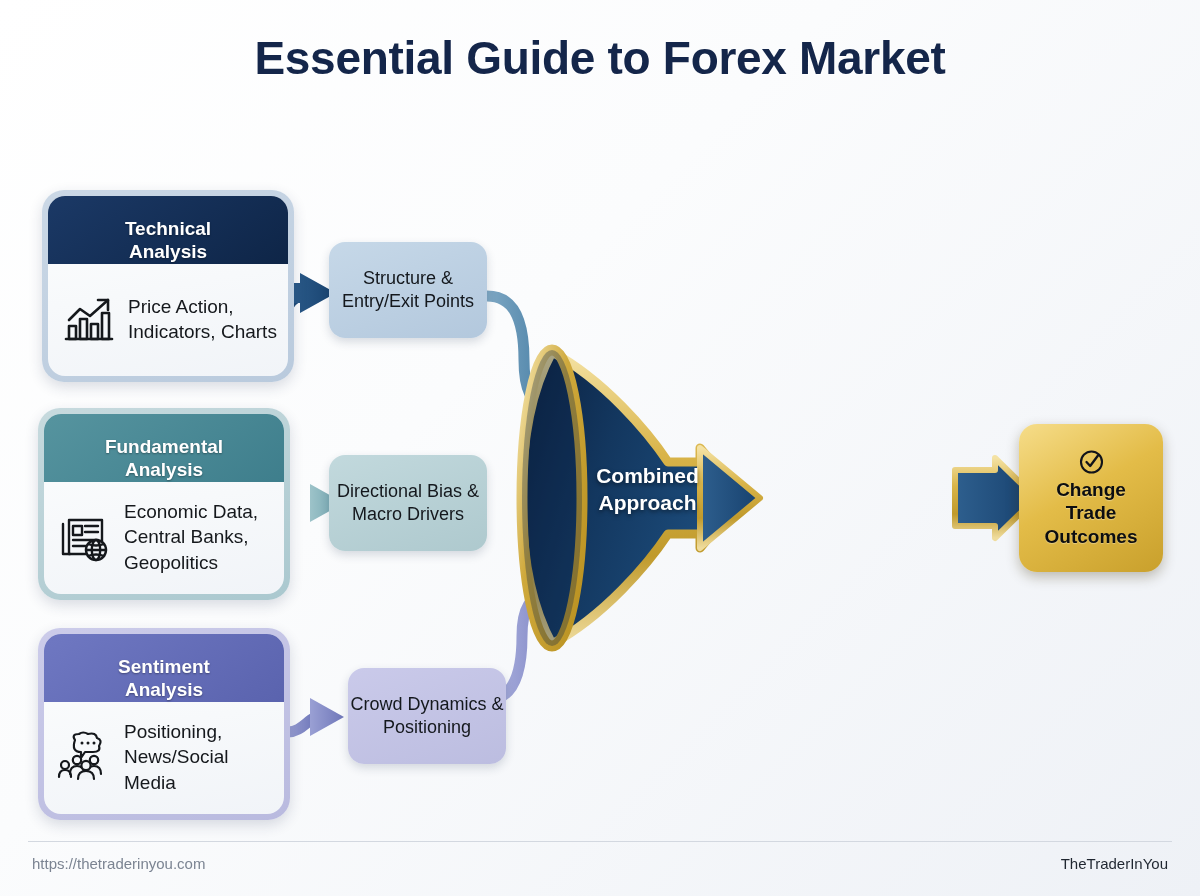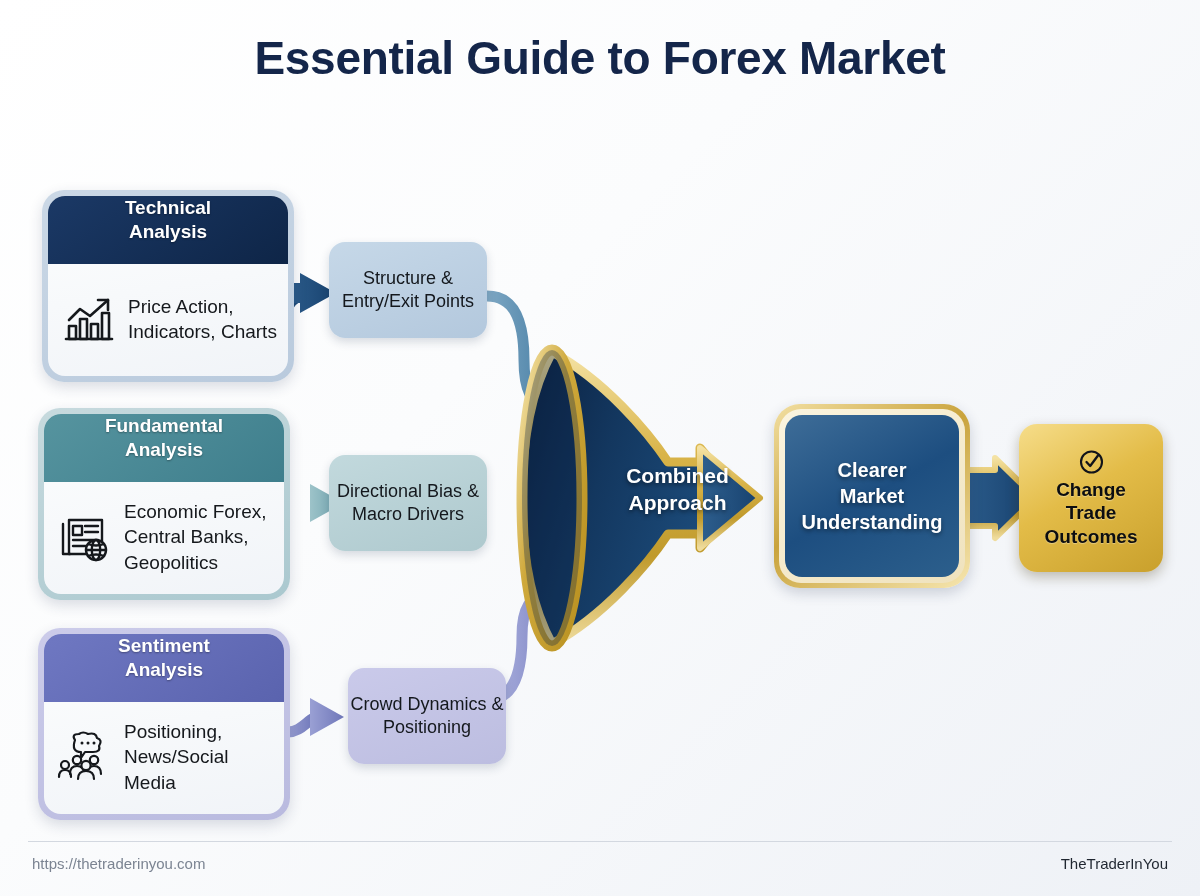--- a/index.html
+++ b/index.html
@@ -41,21 +41,21 @@
 
   .card-inner {
     width: 100%; height: 100%;
     border-radius: 17px;
     overflow: hidden;
     background: linear-gradient(170deg,#fdfefe 0%,#f1f4f8 100%);
     display: flex; flex-direction: column;
   }
   .card-head {
     height: 68px;
-    display: flex; align-items: flex-start; justify-content: center;
+    display: flex; align-items: flex-end; justify-content: center;
     color: #ffffff;
     font-size: 19px; font-weight: bold;
     line-height: 1.25; text-align: center;
     text-shadow: 0 1px 2px rgba(0,0,0,.35);
   }
   .c1 .card-head { background: linear-gradient(145deg,#1b3966 0%,#0e2547 100%); }
   .c2 .card-head { background: linear-gradient(145deg,#56949f 0%,#3e7e8c 100%); }
   .c3 .card-head { background: linear-gradient(145deg,#6f78c2 0%,#5a63ae 100%); }
 
   .card-body {
@@ -76,21 +76,21 @@
     border-radius: 16px;
     display: flex; align-items: center; justify-content: center;
     text-align: center;
     font-size: 18px; line-height: 1.3; color: #14181d;
     box-shadow: 0 4px 10px rgba(30,45,80,.17);
   }
   .mid.m1 { left: 329px; top: 242px; background: linear-gradient(160deg,#c6d8e8,#b3c8dd); }
   .mid.m2 { left: 329px; top: 455px; background: linear-gradient(160deg,#c2d9dd,#aec9ce); }
   .mid.m3 { left: 348px; top: 668px; background: linear-gradient(160deg,#cacaea,#bcbde0); }
   .funnel-label {
-    position: absolute; left: 605px; top: 463px; width: 145px;
+    position: absolute; left: 575px; top: 463px; width: 145px;
     text-align: center; color: #fff; font-size: 21px; font-weight: bold;
     line-height: 1.28; text-shadow: 0 2px 4px rgba(0,0,0,.5); z-index: 5;
     pointer-events: none;
   }
 
   
   .cmu {
     position: absolute; left: 774px; top: 404px;
     width: 196px; height: 184px;
     border-radius: 26px;
@@ -292,21 +292,21 @@
               <line x1="15" y1="28" x2="40" y2="28"></line>
               <line x1="15" y1="34" x2="30" y2="34"></line>
               <circle cx="38" cy="38" r="10" fill="#f2f5f8"></circle>
               <ellipse cx="38" cy="38" rx="4.2" ry="10"></ellipse>
               <line x1="28" y1="38" x2="48" y2="38"></line>
               <path d="M30,32 Q38,35 46,32"></path>
               <path d="M30,44 Q38,41 46,44"></path>
             </g>
           </svg>
         </div>
-        <div class="card-text">Economic Forex, Central Banks, Geopolitics</div>
+        <div class="card-text">Economic Data, Central Banks, Geopolitics</div>
       </div>
     </div>
   </div>
 
   <div class="card c3">
     <div class="card-inner">
       <div class="card-head">
         <span>
           <span>Sentiment</span><br>
           <span>Analysis</span>
@@ -344,31 +344,20 @@
   </div>
   <div class="mid m3">
     <span>Crowd Dynamics &amp; Positioning</span>
   </div>
 
   <div class="funnel-label">
     <div>Combined</div>
     <div>Approach</div>
   </div>
 
-  <div class="cmu">
-    <div class="cmu-mid">
-      <div class="cmu-inner">
-        <div>
-          <div>Clearer</div>
-          <div>Market</div>
-          <div>Understanding</div>
-        </div>
-      </div>
-    </div>
-  </div>
 
   <div class="cto">
     <div>
       <svg width="27" height="27" viewBox="0 0 27 27">
         <circle cx="13.5" cy="14" r="10.5" fill="none" stroke="#11131a" stroke-width="2.1"></circle>
         <polyline points="8.5,14 12.2,18 20,7.5" fill="none" stroke="#11131a" stroke-width="2.3" stroke-linecap="round" stroke-linejoin="round"></polyline>
       </svg>
     </div>
     <div class="cto-text">
       <div>Change</div>

